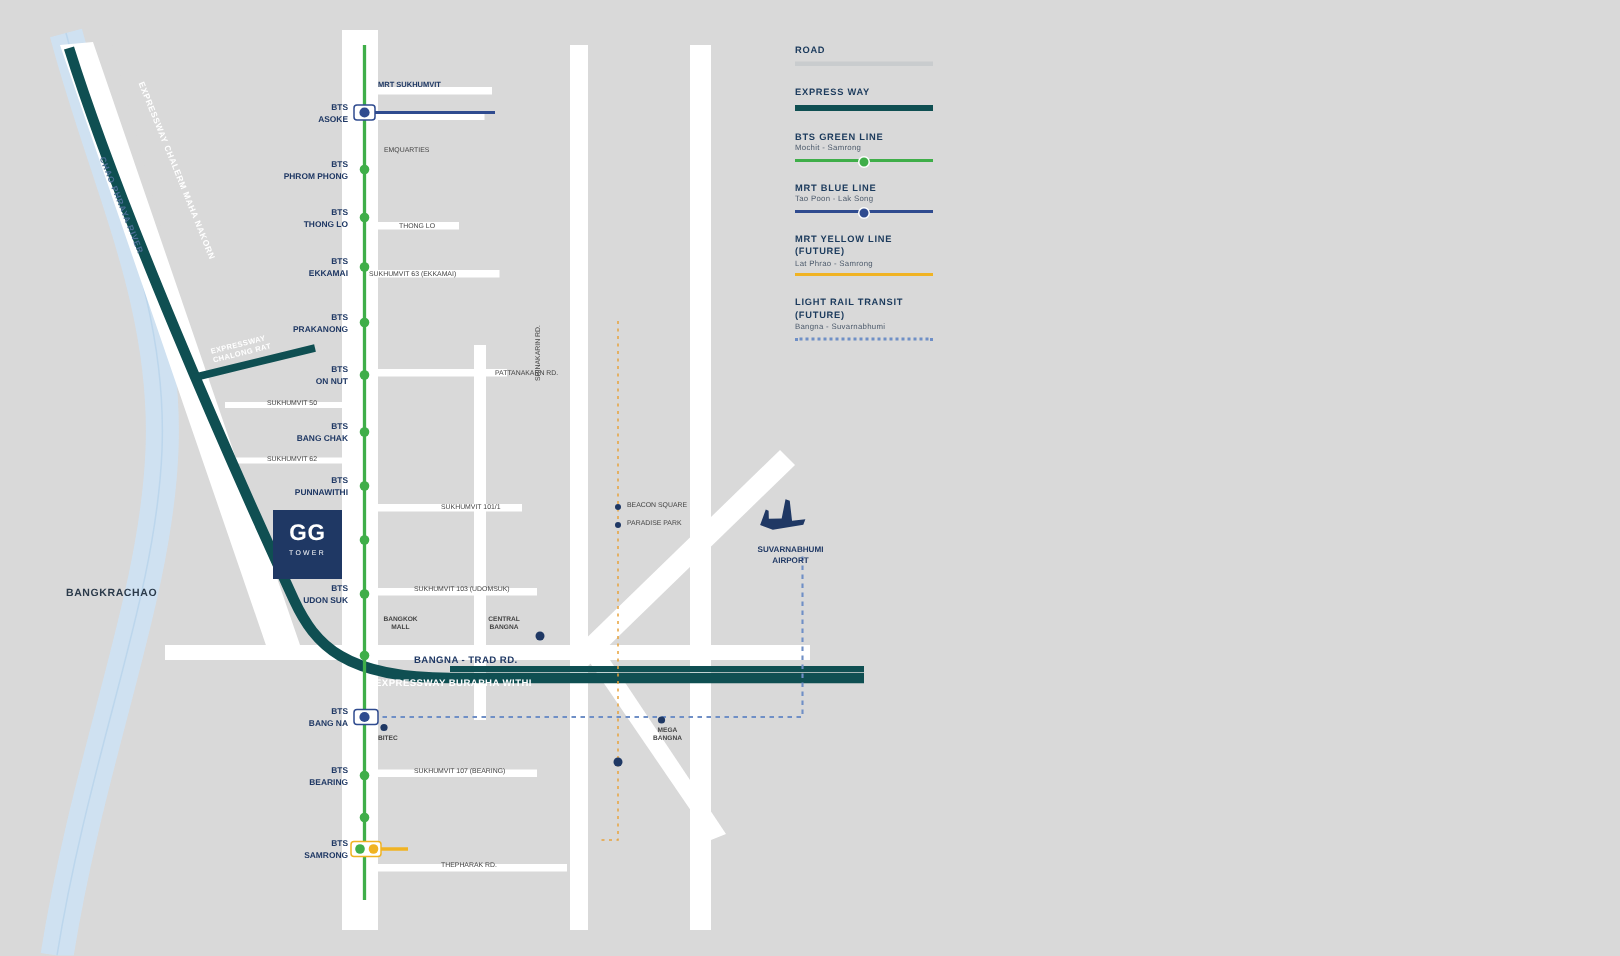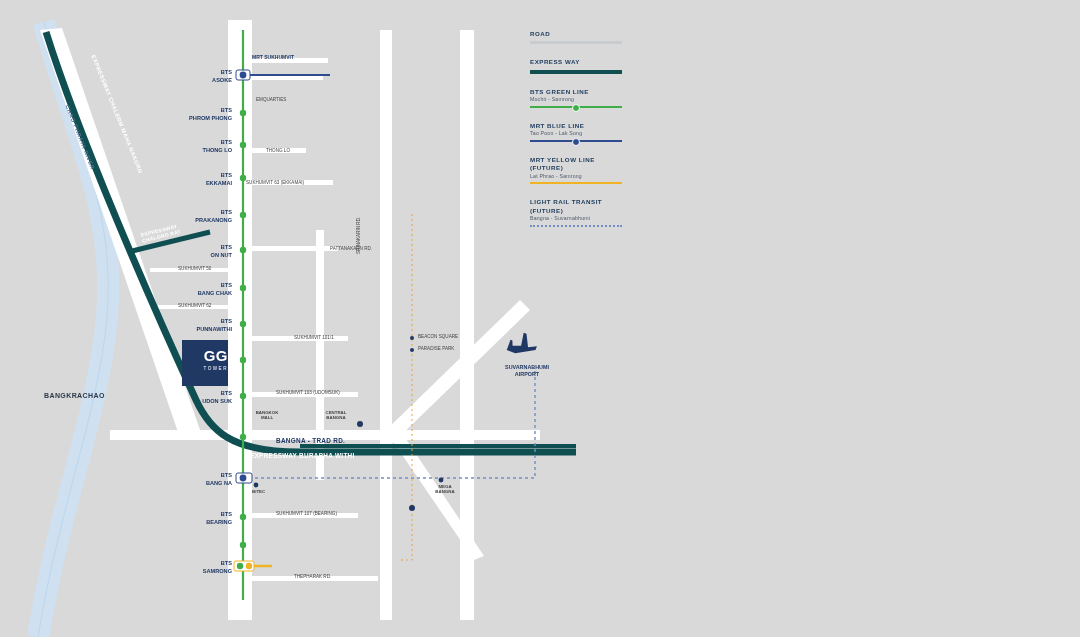--- a/index.html
+++ b/index.html
@@ -185,21 +185,21 @@
   <div>
     <div class="mt" style="position:absolute;left:418px;top:334px;font-size:4.6px;color:#444;">BEACON SQUARE</div>
     <div class="mt" style="position:absolute;left:418px;top:346px;font-size:4.6px;color:#444;">PARADISE PARK</div>
     <div class="mt" style="position:absolute;left:250px;top:410px;width:34px;text-align:center;font-size:4.4px;font-weight:bold;color:#444;line-height:1.2;">BANGKOK MALL</div>
     <div class="mt" style="position:absolute;left:318px;top:410px;width:36px;text-align:center;font-size:4.4px;font-weight:bold;color:#444;line-height:1.2;">CENTRAL BANGNA</div>
     <div class="mt" style="position:absolute;left:496px;top:364px;width:62px;text-align:center;font-size:5.4px;font-weight:bold;color:#1f3864;line-height:1.25;">SUVARNABHUMI AIRPORT</div>
     <div class="mt" style="position:absolute;left:430px;top:484px;width:30px;text-align:center;font-size:4.4px;font-weight:bold;color:#444;line-height:1.2;">MEGA BANGNA</div>
     <div class="mt" style="position:absolute;left:252px;top:489px;font-size:4.4px;font-weight:bold;color:#444;">BITEC</div>
   </div>
 
-  <div style="position:absolute;left:182px;top:348px;width:46px;text-align:right;color:#fff;">
+  <div style="position:absolute;left:182px;top:348px;width:46px;text-align:center;color:#fff;">
     <div style="font-size:15px;font-weight:bold;letter-spacing:.5px;line-height:1;">GG</div>
     <div style="font-size:4.6px;letter-spacing:1.5px;margin-top:3px;">TOWER</div>
   </div>
 
   <div class="legend">
     <div class="legend-item">
       <div class="legend-title">ROAD</div>
       <div class="legend-sub"></div>
       <div class="legend-line lg-road"></div>
     </div>

